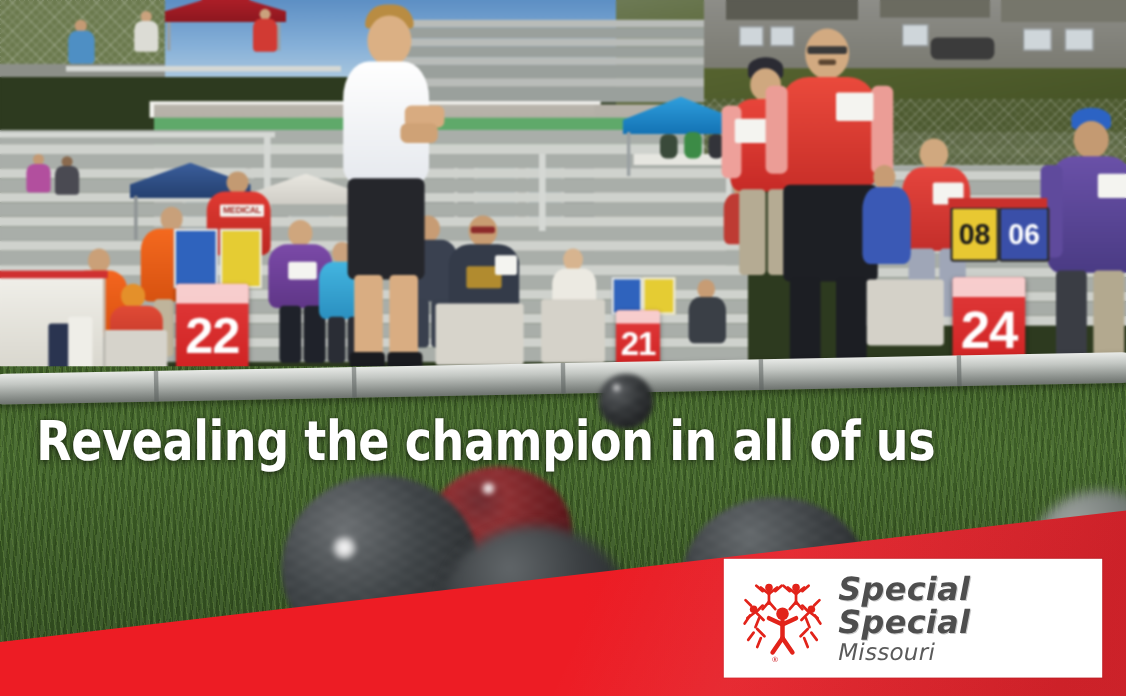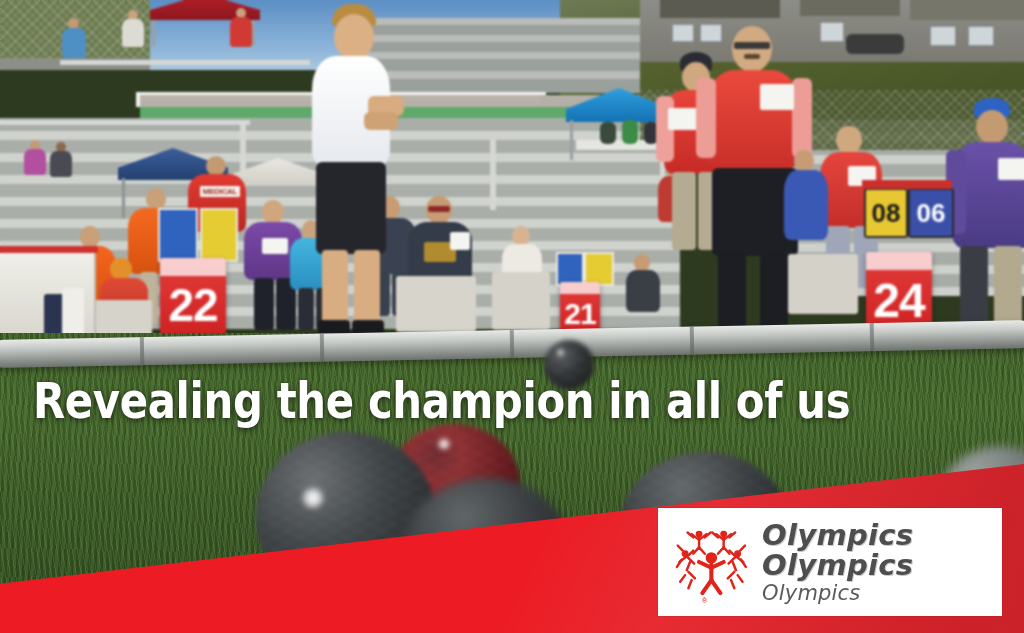--- a/index.html
+++ b/index.html
@@ -590,19 +590,19 @@
               <path d="M48 57 L33 50"></path>
               <path d="M48 57 L63 50"></path>
               <path d="M48 72 L37 88"></path>
               <path d="M48 72 L59 88"></path>
             </g>
           </g>
         </svg>
         <span class="reg">®</span>
       </div>
       <div class="logo-text">
-        <div class="logo-title">Olympics Olympics</div>
-        <div class="logo-sub">Olympics</div>
+        <div class="logo-title">Special Special</div>
+        <div class="logo-sub">Missouri</div>
       </div>
     </div>
   </div>
 
 </div>
 
 </body></html>

